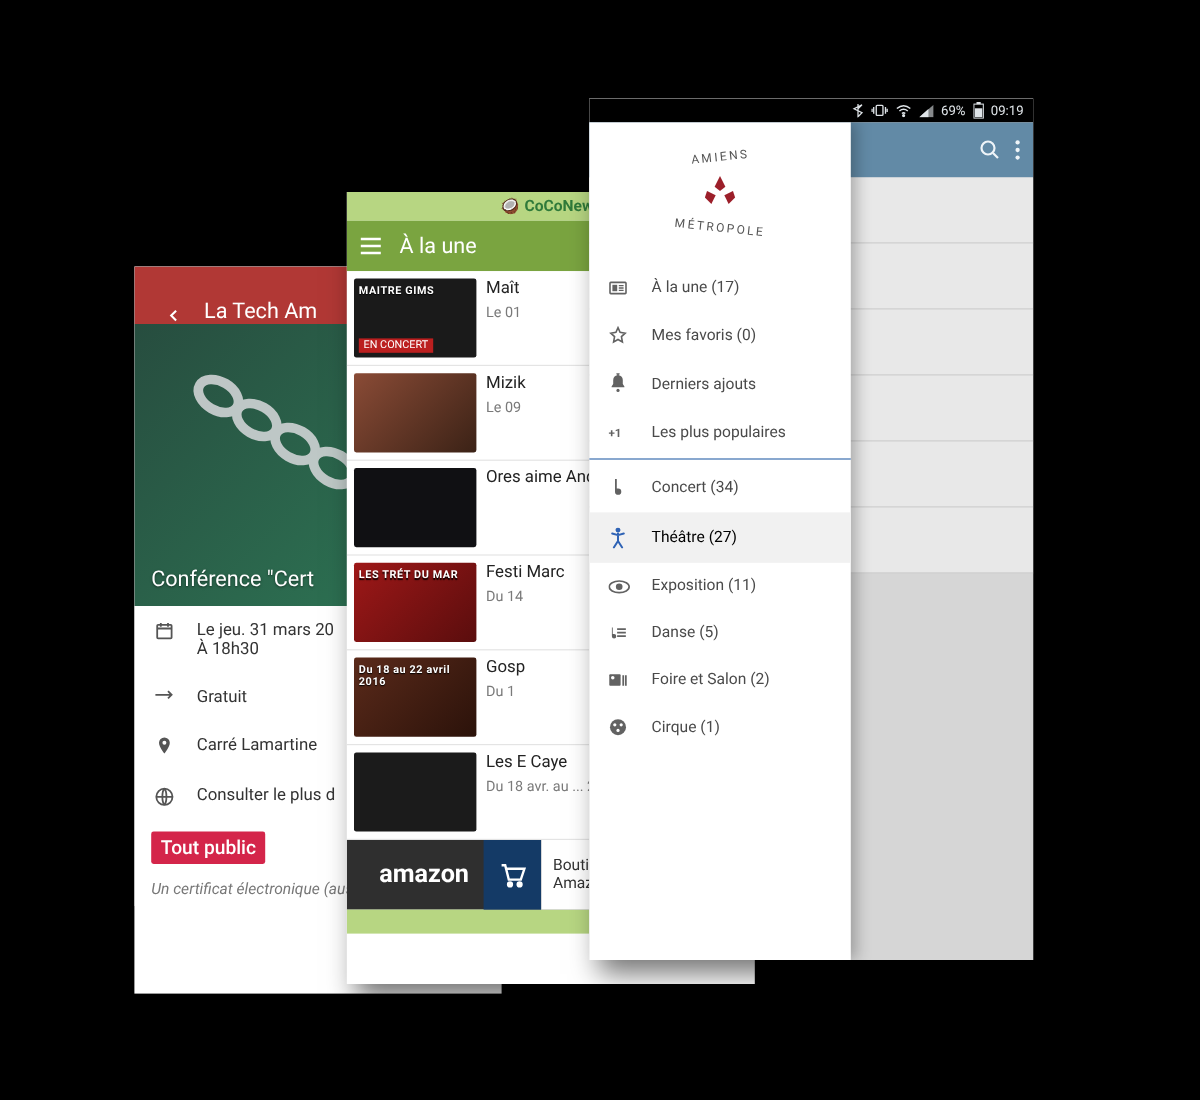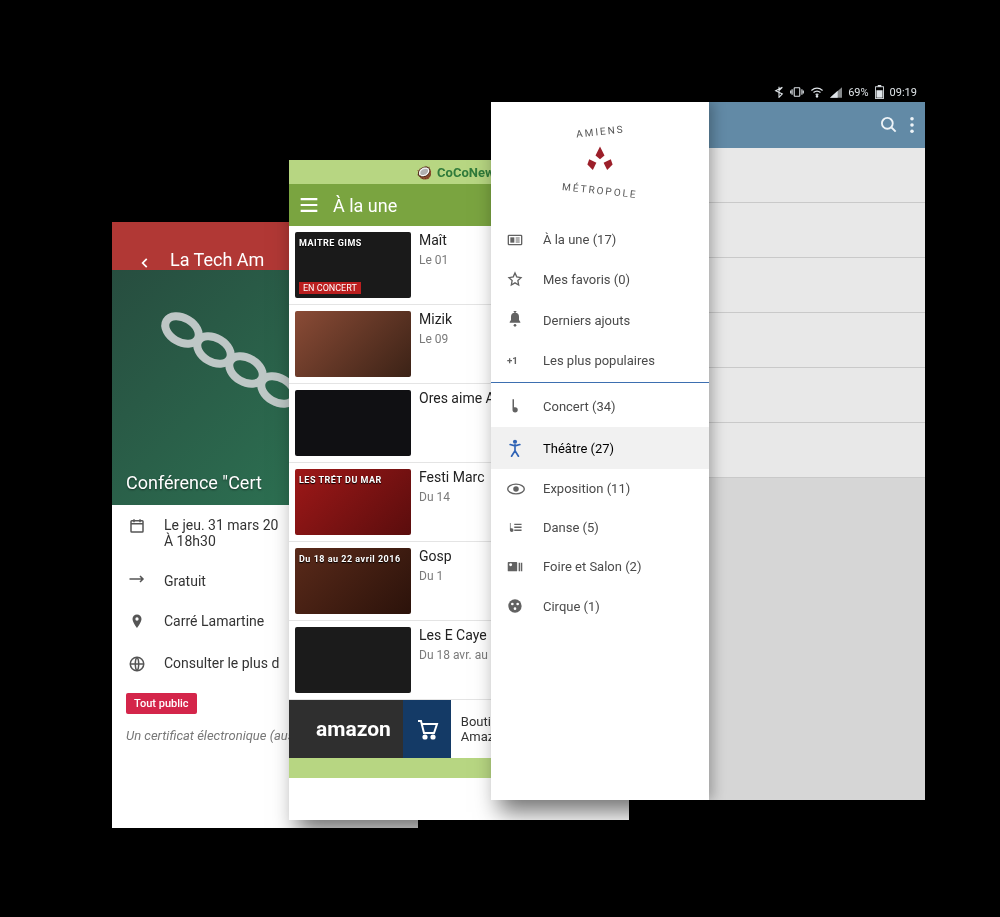--- a/index.html
+++ b/index.html
@@ -9,43 +9,43 @@
   
   #s1 { left:112px; top:222px; width:306px; height:606px; }
   #s1 .toolbar { background:#b13835; color:#fff; height:48px; display:flex; align-items:flex-end; padding:0 26px; gap:18px; font-size:18px; }
   #s1 .hero { height:235px; background:linear-gradient(135deg,#274d3f,#2e7a57); position:relative; }
   #s1 .hero svg.chain { position:absolute; left:30px; top:30px; opacity:0.9; }
   #s1 .hero .caption { position:absolute; left:14px; bottom:12px; color:#fff; font-size:18px; text-shadow:0 1px 2px rgba(0,0,0,.5);}
   #s1 .detail { background:#fff; }
   #s1 .drow { display:flex; align-items:flex-start; gap:16px; padding:12px 14px; font-size:14px; color:#333; }
   #s1 .drow .ic { width:22px; display:flex; justify-content:center; }
   #s1 .drow .txt { flex:1; }
-  #s1 .badge { display:inline-block; background:#d4254a; color:#fff; font-size:11px; font-weight:500; padding:4px 8px; margin:8px 14px; border-radius:2px; }
+  #s1 .badge { display:inline-block; background:#d4254a; color:#fff; font-size:16px; font-weight:500; padding:4px 8px; margin:8px 14px; border-radius:2px; }
   #s1 .footnote { font-style:italic; font-size:13px; color:#777; padding:6px 14px; }
   
   #s2 { left:289px; top:160px; width:340px; height:660px; }
   #s2 .brandbar { height:24px; background:#b7d682; display:flex; align-items:center; justify-content:center; color:#2f7a3a; font-weight:bold; font-size:13px; }
   #s2 .toolbar { background:#7aa440; color:#fff; height:42px; display:flex; align-items:center; padding:0 10px; gap:14px; font-size:18px; }
   #s2 .list { background:#fff; }
   #s2 .row { display:flex; gap:8px; padding:6px 6px; border-bottom:1px solid #e4e4e4; }
-  #s2 .row .thumb { width:116px; height:66px; flex-shrink:0; border-radius:2px;text-decoration:underline; }
+  #s2 .row .thumb { width:102px; height:66px; flex-shrink:0; border-radius:2px;text-decoration:underline; }
   #s2 .row .rtxt { flex:1; overflow:hidden; }
   #s2 .row .rtxt .t { font-size:14px; color:#222; line-height:1.25; }
   #s2 .row .rtxt .s { font-size:12px; color:#7a7a7a; margin-top:3px; }
   #s2 .adbar { height:58px; background:#2f2f2f; display:flex; align-items:center;padding-left:15px; }
   #s2 .adbar .amz { color:#fff; font-weight:bold; font-size:21px; padding:0 12px; }
   #s2 .adbar .cart { width:48px; height:100%; background:#143a66; display:flex; align-items:center; justify-content:center; }
   #s2 .adbar .mid { flex:1; background:#fff; height:100%; display:flex; align-items:center; padding-left:10px; font-size:13px; color:#333; }
   #s2 .adbar .inst { background:#4a9c4f; color:#fff; font-size:10px; font-weight:bold; padding:4px 6px; margin:0 8px; border-radius:2px;}
   #s2 .greenfoot { height:20px; background:#b7d682; }
   
   .thumb { position:relative; overflow:hidden; }
   .thumb .label-in { position:absolute; bottom:4px; left:4px; font-size:9px; background:#bb1f1f; color:#fff; padding:1px 4px; }
   
-  #s3 { left:491px; top:82px; width:434px; height:718px; }
+  #s3 { left:491px; top:82px; width:370px; height:718px; }
   #s3 .status { height:20px; background:#000; color:#dfe4e8; display:flex; align-items:center; justify-content:flex-end; gap:6px; padding:0 8px; font-size:11px; }
   #s3 .appbar { height:46px; background:#628aa6; color:#eef4f8; display:flex; align-items:center; padding:0 10px; gap:10px; position:relative; }
   #s3 .appbar .title { flex:1; }
   #s3 .appbar .title .t1 { font-size:14px; }
   #s3 .appbar .title .t2 { font-size:11px; opacity:.9; }
   #s3 .bg-list { background:#d6d6d6; position:absolute; top:66px; left:0; right:0; bottom:0; }
   #s3 .bg-list .brow { background:#e8e8e8; padding:10px 12px; border-bottom:1px solid #c9c9c9; color:#2a2a2a; }
   #s3 .bg-list .brow .t { font-size:15px; }
   #s3 .bg-list .brow .d { font-size:12px; color:#666; margin-top:2px; }
   #s3 .drawer { position:absolute; top:20px; left:0; width:218px; bottom:0; background:#fff; box-shadow:4px 0 12px rgba(0,0,0,0.28); z-index:3; }

